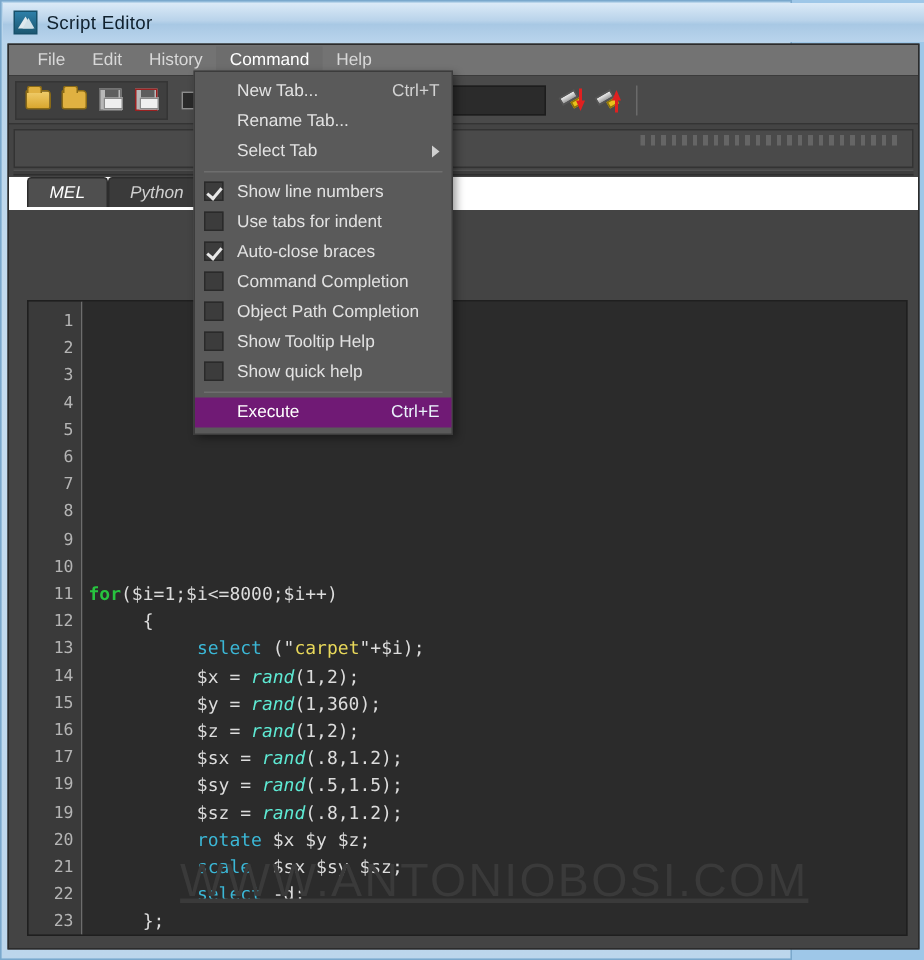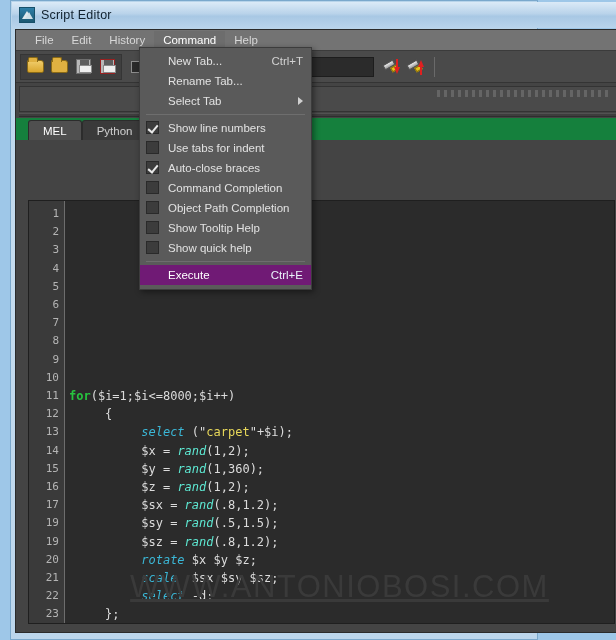--- a/index.html
+++ b/index.html
@@ -4,21 +4,21 @@
 <style>
   * { box-sizing: border-box; margin:0; padding:0; }
   html,body { width:616px; height:640px; overflow:hidden; }
   body {
     font-family: "Liberation Sans", sans-serif;
     background: #9ec7e8;
   }
 
   
   #window-frame {
-    position:absolute; left:10px; top:0; width:528px; height:640px;
+    position:absolute; left:0; top:0; width:528px; height:640px;
     background: linear-gradient(to bottom,#b8d4ea 0%, #c5dcef 40%, #bcd6ec 100%);
     border:1px solid #7aa8cc;
   }
   #titlebar {
     position:absolute; left:1px; top:1px; width:614px; height:26px;
     background: linear-gradient(to bottom, #dbeaf7 0%, #b9d3ea 45%, #a8c8e4 55%, #b9d4ec 100%);
     display:flex; align-items:center; padding-left:7px;
   }
   #app-icon {
     width:16px; height:16px; margin-right:6px;
@@ -103,21 +103,21 @@
     position:relative;
   }
   #grip{
     position:absolute; right:6px; top:3px; height:7px; width:175px;
     background:repeating-linear-gradient(to right,#6e6e6e 0 3px,transparent 3px 7px);
     opacity:.75;
   }
   #splitter{ height:4px; background:#3d3d3d; border-top:1px solid #525252; border-bottom:1px solid #2e2e2e; margin:1px 3px;}
 
   
-  #tabstrip{ height:22px; display:flex; align-items:flex-end; padding-left:12px; background:#15803d;}
+  #tabstrip{ height:22px; display:flex; padding-left:12px; background:#ffffff;font-style:italic;}
   .tab{
     font-size:11.5px; color:#cfcfcf; padding:3px 14px 3px 14px; height:20px;
     background:#3a3a3a; border:1px solid #2c2c2c; border-bottom:none;
     border-radius:3px 3px 0 0; cursor:default; line-height:14px;
   }
   .tab.selected{ background:#4f4f4f; color:#ffffff; }
 
   
   #editor-wrap{
     position:absolute; left:12px; top:170px; right:7px; bottom:8px;
@@ -127,21 +127,21 @@
     width:36px; background:#3a3a3a; border-right:1px solid #6d6d6d; flex:none;
     padding-top:4px; text-align:right;
   }
   .lnum{ font-family:"DejaVu Sans Mono",monospace; font-size:11px; color:#b4b4b4; line-height:18.2px; padding-right:5px;}
   #code{
     flex:1; position:relative; background:#2b2b2b; padding-top:4px; overflow:hidden;
   }
   .cline{ font-family:"DejaVu Sans Mono",monospace; font-size:12px; line-height:18.2px; white-space:pre; color:#dcdcdc; padding-left:4px;}
   .kw{ color:#27c43f; font-weight:bold;}
   .fn{ color:#5eead4; font-style:italic;}
-  .cmd{ color:#3bb7d6; font-style:italic;}
+  .cmd{ color:#3bb7d6; }
   .str{ color:#e8d85a;}
   .pl{ color:#dcdcdc;}
 
   #watermark{
     position:absolute; left:0; right:0; top:368px; text-align:center;
     font-size:31px; color:#3a3a3a; letter-spacing:1.5px;
     font-family:"Liberation Sans",sans-serif; pointer-events:none; user-select:none;text-decoration:underline;
   }
 
   

